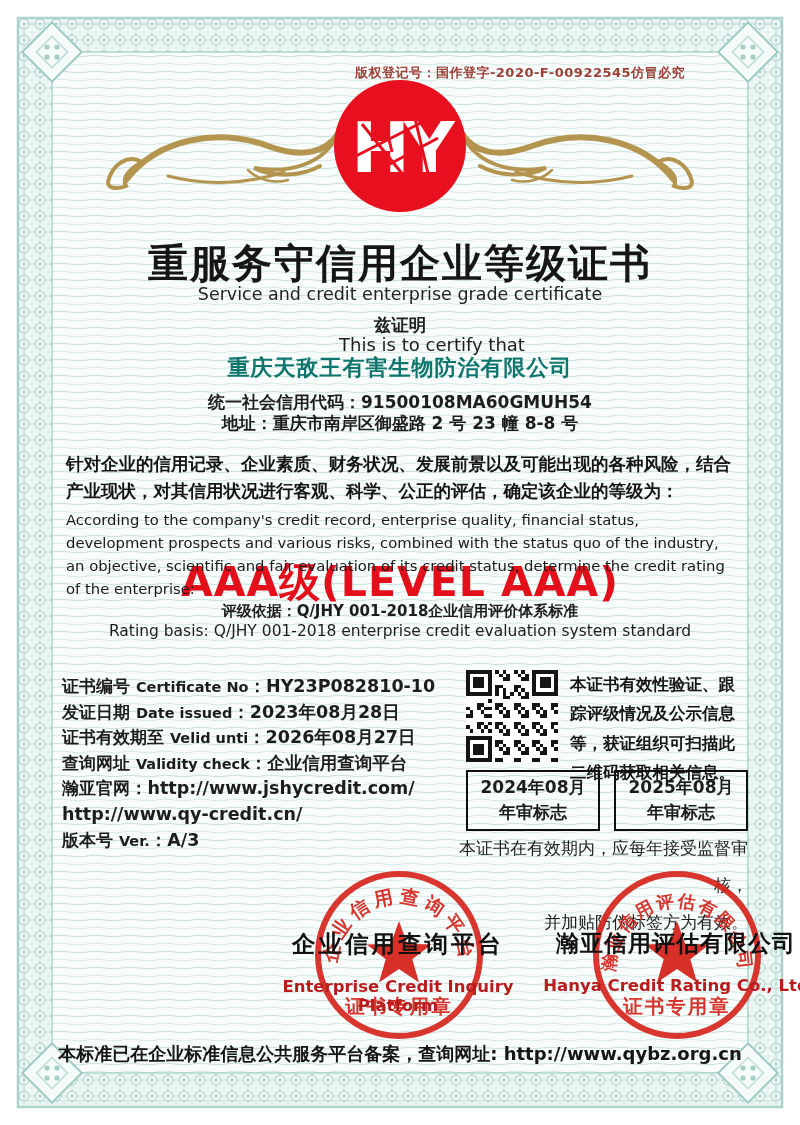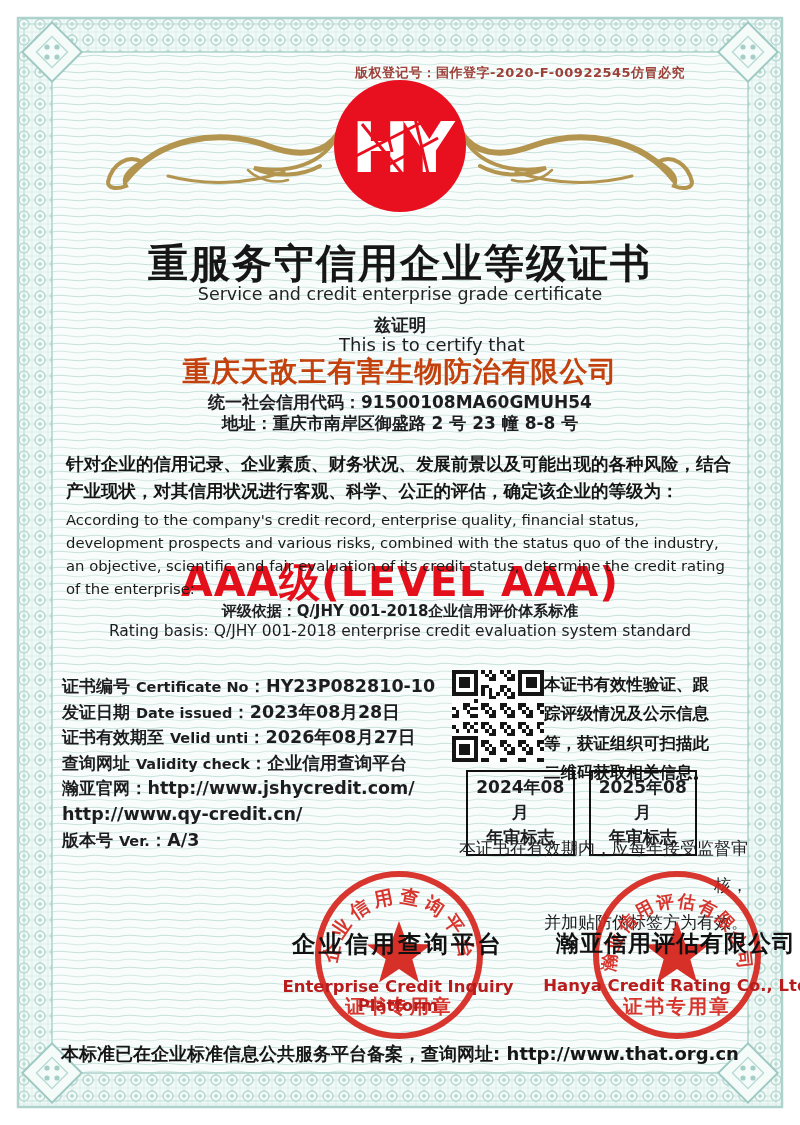--- a/index.html
+++ b/index.html
@@ -11,37 +11,37 @@
   .copyright{top:64px;left:240px;width:560px;text-align:center;font-size:13px;font-weight:700;
              color:#9c4038;letter-spacing:.5px;z-index:3;}
   .logo{top:80px;left:334px;width:132px;height:132px;z-index:3;}
   .flourish{top:118px;width:244px;height:82px;z-index:2;}
   .fl-left{left:98px;}
   .fl-right{left:458px;transform:scaleX(-1);}
   .title{top:236px;font-size:40px;font-weight:700;letter-spacing:2px;color:#161616;}
   .subtitle{top:284px;font-size:17.5px;font-weight:500;color:#222;}
   .certify-cn{top:313px;font-size:17.5px;font-weight:600;}
   .certify-en{top:334px;font-size:18px;font-weight:500;margin-left:32px;}
-  .company{top:353px;font-size:28px;font-weight:800;letter-spacing:1px;color:#c2410c;}
+  .company{top:353px;font-size:22px;font-weight:800;letter-spacing:1px;color:#0f766e;}
   .credit-code{top:391px;font-size:17px;font-weight:600;}
   .address{top:412px;font-size:17px;font-weight:600;}
   .assess{top:451px;left:66px;width:668px;}
   .assess-cn{font-size:17.5px;font-weight:700;line-height:27px;color:#151515;}
   .assess-en{margin-top:3px;font-size:14.8px;font-weight:500;line-height:23px;color:#1a1a1a;}
   .level{top:555px;font-size:41px;font-weight:900;letter-spacing:1px;color:#e30f1b;}
   .basis-cn{top:602px;font-size:15px;font-weight:600;}
   .basis-en{top:622px;font-size:15.5px;font-weight:500;}
   .details{top:674px;left:62px;width:400px;line-height:24.6px;}
   .d-cn{font-size:17px;font-weight:700;}
   .d-en{font-size:14.5px;font-weight:600;}
   .d-val{font-size:17.5px;font-weight:600;}
-  .qr-row{top:670px;left:452px;width:284px;display:flex;gap:0;}
+  .qr-row{top:670px;left:466px;width:284px;display:flex;gap:12px;}
   .qr-box{width:92px;height:92px;flex:0 0 92px;background:#fff;}
   .qr-note{width:178px;font-size:16.5px;font-weight:700;line-height:29.4px;color:#151515;}
-  .annual{top:770px;left:466px;width:231px;display:flex;gap:14px;}
+  .annual{top:770px;left:466px;width:282px;display:flex;gap:14px;}
   .annual-box{flex:1;border:2.5px solid #101010;text-align:center;padding:3px 0 4px 0;
               font-size:17px;font-weight:700;line-height:25px;}
   .supervision{top:830px;left:452px;width:296px;text-align:right;font-size:17px;font-weight:400;line-height:37px;}
   .seal{top:866px;width:178px;height:178px;z-index:2;}
   .seal-left{left:310px;}
   .seal-right{left:588px;}
   .org{top:928px;width:304px;text-align:center;z-index:4;}
   .org-left{left:246px;}
   .org-right{left:524px;}
   .org-cn{font-size:23.5px;font-weight:800;letter-spacing:3px;color:#111;}
@@ -467,15 +467,15 @@
 
   <div class="abs org org-left">
     <div class="org-cn">企业信用查询平台</div>
     <div class="org-en">Enterprise Credit Inquiry Platform</div>
   </div>
   <div class="abs org org-right">
     <div class="org-cn">瀚亚信用评估有限公司</div>
     <div class="org-en">Hanya Credit Rating Co., Ltd</div>
   </div>
 
-  <div class="abs center footer">本标准已在企业标准信息公共服务平台备案，查询网址: http://www.that.org.cn</div>
+  <div class="abs center footer">本标准已在企业标准信息公共服务平台备案，查询网址: http://www.qybz.org.cn</div>
 
 </div>
 
 </body></html>

